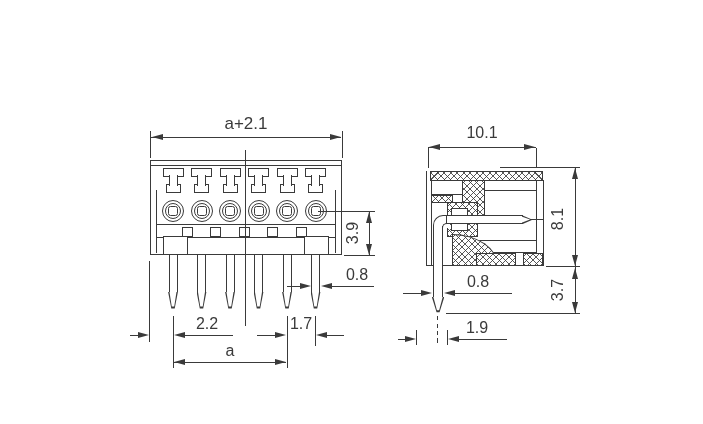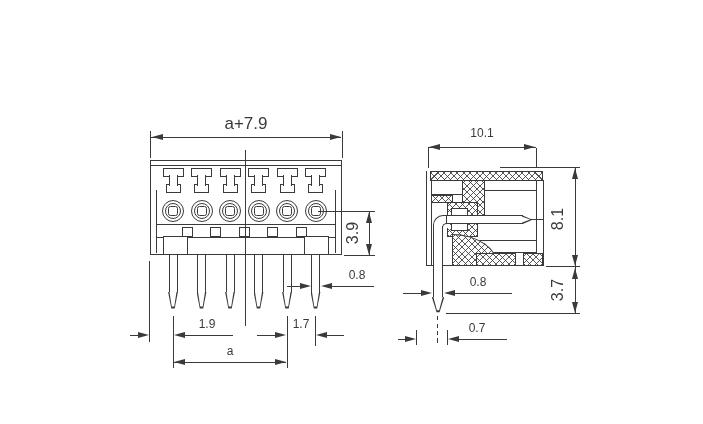--- a/index.html
+++ b/index.html
@@ -15,21 +15,21 @@
   .hx{position:absolute;box-sizing:border-box;border:1.4px solid var(--ink);background-color:#fff;
       background-image:
         repeating-linear-gradient(45deg,  rgba(58,58,58,.85) 0 1px, transparent 1px 4.6px),
         repeating-linear-gradient(-45deg, rgba(58,58,58,.85) 0 1px, transparent 1px 4.6px);}
   
   .aL{position:absolute;width:0;height:0;border-top:3px solid transparent;border-bottom:3px solid transparent;border-right:11px solid var(--ink);}
   .aR{position:absolute;width:0;height:0;border-top:3px solid transparent;border-bottom:3px solid transparent;border-left:11px solid var(--ink);}
   .aU{position:absolute;width:0;height:0;border-left:3px solid transparent;border-right:3px solid transparent;border-bottom:11px solid var(--ink);}
   .aD{position:absolute;width:0;height:0;border-left:3px solid transparent;border-right:3px solid transparent;border-top:11px solid var(--ink);}
   
-  .lbl{position:absolute;color:var(--ink);font-size:12px;line-height:16px;text-align:center;white-space:nowrap;}
+  .lbl{position:absolute;color:var(--ink);font-size:16px;line-height:16px;text-align:center;white-space:nowrap;}
   .vlbl{position:absolute;color:var(--ink);font-size:16px;line-height:16px;width:34px;height:16px;
         text-align:center;transform:rotate(-90deg);white-space:nowrap;}
   .big{font-size:17px;}
   
   .cellw{position:absolute;width:28px;height:160px;}
   .tip {position:absolute;width:10px;height:17px;background:var(--ink);clip-path:polygon(0 0,100% 0,67% 100%,33% 100%);}
   .tipi{position:absolute;width:7.2px;height:15px;background:#fff;clip-path:polygon(0 0,100% 0,67% 100%,33% 100%);}
   .tipP{position:absolute;width:11px;height:9.4px;background:var(--ink);clip-path:polygon(0 0,100% 50%,0 100%);}
   .tipPi{position:absolute;width:8.6px;height:6.4px;background:#fff;clip-path:polygon(0 0,100% 50%,0 100%);}
   .tipL{position:absolute;width:12.5px;height:17px;background:var(--ink);clip-path:polygon(0 0,100% 0,62% 90%,38% 90%);}
@@ -129,21 +129,21 @@
     <div class="bx" style="left:163px;top:236px;width:25px;height:18.5px;"></div>
     <div class="bx" style="left:304px;top:236px;width:25px;height:18.5px;"></div>
 
     <div class="ln" style="left:244.5px;top:150px;width:1px;height:176px;"></div>
 
     <div class="ln" style="left:149.5px;top:131px;width:1px;height:27px;"></div>
     <div class="ln" style="left:341.5px;top:131px;width:1px;height:27px;"></div>
     <div class="ln" style="left:151px;top:136.5px;width:190px;height:1.2px;"></div>
     <div class="aL" style="left:151.5px;top:134px;"></div>
     <div class="aR" style="left:329.5px;top:134px;"></div>
-    <div class="lbl big" style="left:200px;top:116px;width:92px;">a+7.9</div>
+    <div class="lbl big" style="left:200px;top:116px;width:92px;">a+2.1</div>
 
     <div class="ln" style="left:318px;top:210.5px;width:57px;height:1px;"></div>
     <div class="ln" style="left:344px;top:254.5px;width:31px;height:1px;"></div>
     <div class="ln" style="left:368.5px;top:211px;width:1px;height:44px;"></div>
     <div class="aU" style="left:366px;top:211.5px;"></div>
     <div class="aD" style="left:366px;top:243.5px;"></div>
     <div class="vlbl" style="left:336px;top:225px;">3.9</div>
 
     <div class="ln" style="left:287px;top:285.5px;width:13px;height:1px;"></div>
     <div class="aR" style="left:299.5px;top:283px;"></div>
@@ -153,21 +153,21 @@
 
     <div class="ln" style="left:148.7px;top:261px;width:1px;height:81px;"></div>
     <div class="ln" style="left:172.5px;top:316px;width:1px;height:52px;"></div>
     <div class="ln" style="left:286.5px;top:316px;width:1px;height:52px;"></div>
     <div class="ln" style="left:315px;top:316px;width:1px;height:30px;"></div>
 
     <div class="ln" style="left:130px;top:334.5px;width:9px;height:1px;"></div>
     <div class="aR" style="left:138px;top:332px;"></div>
     <div class="aL" style="left:173.5px;top:332px;"></div>
     <div class="ln" style="left:184px;top:334.5px;width:49px;height:1px;"></div>
-    <div class="lbl" style="left:185px;top:316px;width:44px;">1.9</div>
+    <div class="lbl" style="left:185px;top:316px;width:44px;">2.2</div>
 
     <div class="ln" style="left:257px;top:334.5px;width:19px;height:1px;"></div>
     <div class="aR" style="left:275px;top:332px;"></div>
     <div class="aL" style="left:316px;top:332px;"></div>
     <div class="ln" style="left:327px;top:334.5px;width:17px;height:1px;"></div>
     <div class="lbl" style="left:286px;top:316px;width:30px;">1.7</div>
 
     <div class="ln" style="left:173.5px;top:361.5px;width:112px;height:1.2px;"></div>
     <div class="aL" style="left:173.5px;top:359px;"></div>
     <div class="aR" style="left:275px;top:359px;"></div>
@@ -231,15 +231,15 @@
     <div class="aL" style="left:444px;top:290px;"></div>
     <div class="ln" style="left:455px;top:292.5px;width:57px;height:1px;"></div>
     <div class="lbl" style="left:458px;top:274px;width:40px;">0.8</div>
 
     <div class="ln" style="left:416px;top:330px;width:1px;height:15px;"></div>
     <div class="ln" style="left:446.5px;top:330px;width:1px;height:15px;"></div>
     <div class="ln" style="left:398px;top:338.5px;width:8px;height:1px;"></div>
     <div class="aR" style="left:405px;top:336px;"></div>
     <div class="aL" style="left:447.5px;top:336px;"></div>
     <div class="ln" style="left:458.5px;top:338.5px;width:48px;height:1px;"></div>
-    <div class="lbl" style="left:457px;top:320px;width:40px;">0.7</div>
+    <div class="lbl" style="left:457px;top:320px;width:40px;">1.9</div>
   </div>
 </div>
 
 </body></html>

